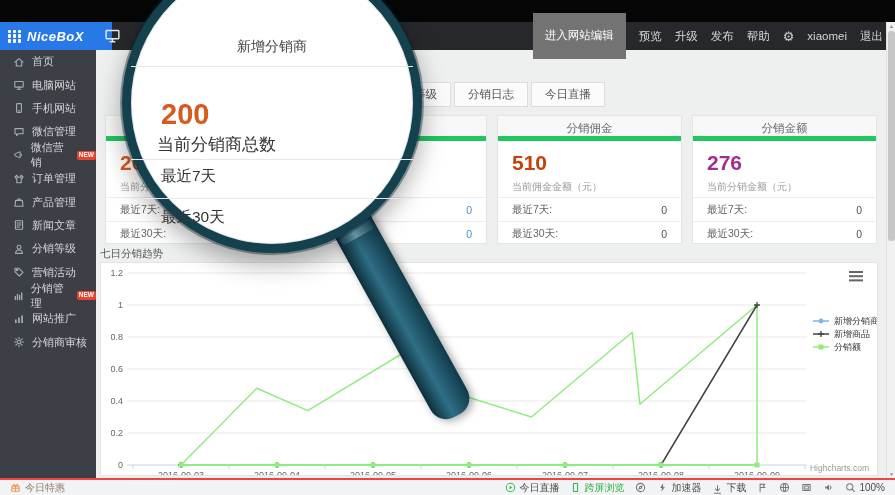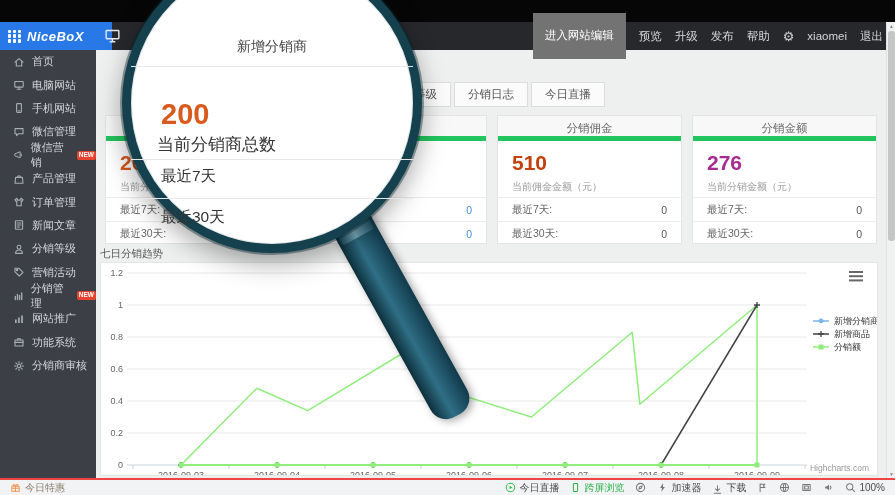--- a/index.html
+++ b/index.html
@@ -153,32 +153,32 @@
             <svg viewBox="0 0 12 12" width="100%" height="100%" fill="none" stroke="currentColor" stroke-width="1.1" stroke-linecap="round" stroke-linejoin="round">
               <path d="M2 5.2v1.6l6 2.4V2.8zM9.2 4.6a2.4 2.4 0 0 1 0 2.8"></path>
             </svg>
           </span>
           <span>微信营销</span>
           <span class="badge">NEW</span>
         </div>
         <div class="sb-item">
           <span class="ic">
             <svg viewBox="0 0 12 12" width="100%" height="100%" fill="none" stroke="currentColor" stroke-width="1.1" stroke-linecap="round" stroke-linejoin="round">
+              <path d="M4 2.2 2 3.8l1 1.6.8-.5V9.8h4.4V4.9l.8.5 1-1.6-2-1.6a1.5 1.5 0 0 1-4 0z"></path>
+            </svg>
+          </span>
+          <span>订单管理</span>
+        </div>
+        <div class="sb-item">
+          <span class="ic">
+            <svg viewBox="0 0 12 12" width="100%" height="100%" fill="none" stroke="currentColor" stroke-width="1.1" stroke-linecap="round" stroke-linejoin="round">
               <path d="M2.6 4.4h6.8l.6 5.8H2zM4.4 4.4a1.6 1.6 0 0 1 3.2 0"></path>
             </svg>
           </span>
           <span>产品管理</span>
-        </div>
-        <div class="sb-item">
-          <span class="ic">
-            <svg viewBox="0 0 12 12" width="100%" height="100%" fill="none" stroke="currentColor" stroke-width="1.1" stroke-linecap="round" stroke-linejoin="round">
-              <path d="M4 2.2 2 3.8l1 1.6.8-.5V9.8h4.4V4.9l.8.5 1-1.6-2-1.6a1.5 1.5 0 0 1-4 0z"></path>
-            </svg>
-          </span>
-          <span>订单管理</span>
         </div>
         <div class="sb-item">
           <span class="ic">
             <svg viewBox="0 0 12 12" width="100%" height="100%" fill="none" stroke="currentColor" stroke-width="1.1" stroke-linecap="round" stroke-linejoin="round">
               <rect x="2.4" y="1.8" width="7.2" height="8.4" rx=".5"></rect>
               <path d="M4 4h4M4 6h4M4 8h2.5"></path>
             </svg>
           </span>
           <span>新闻文章</span>
         </div>
@@ -211,29 +211,20 @@
         </div>
         <div class="sb-item">
           <span class="ic">
             <svg viewBox="0 0 12 12" width="100%" height="100%" fill="none" stroke="currentColor" stroke-width="1.1" stroke-linecap="round" stroke-linejoin="round">
               <rect x="2" y="6.5" width="1.7" height="3.5" fill="currentColor" stroke="none"></rect>
               <rect x="5.1" y="4.5" width="1.7" height="5.5" fill="currentColor" stroke="none"></rect>
               <rect x="8.2" y="2.5" width="1.7" height="7.5" fill="currentColor" stroke="none"></rect>
             </svg>
           </span>
           <span>网站推广</span>
-        </div>
-        <div class="sb-item">
-          <span class="ic">
-            <svg viewBox="0 0 12 12" width="100%" height="100%" fill="none" stroke="currentColor" stroke-width="1.1" stroke-linecap="round" stroke-linejoin="round">
-              <rect x="2" y="4" width="8" height="6"></rect>
-              <path d="M4.6 4V2.8h2.8V4M2 6.4h8"></path>
-            </svg>
-          </span>
-          <span>功能系统</span>
         </div>
         <div class="sb-item">
           <span class="ic">
             <svg viewBox="0 0 12 12" width="100%" height="100%" fill="none" stroke="currentColor" stroke-width="1.1" stroke-linecap="round" stroke-linejoin="round">
               <circle cx="6" cy="6" r="1.7"></circle>
               <path d="M6 1.5v1.5M6 9v1.5M1.5 6H3M9 6h1.5M2.8 2.8l1.1 1.1M8.1 8.1l1.1 1.1M9.2 2.8 8.1 3.9M3.9 8.1 2.8 9.2"></path>
             </svg>
           </span>
           <span>分销商审核</span>
         </div>

